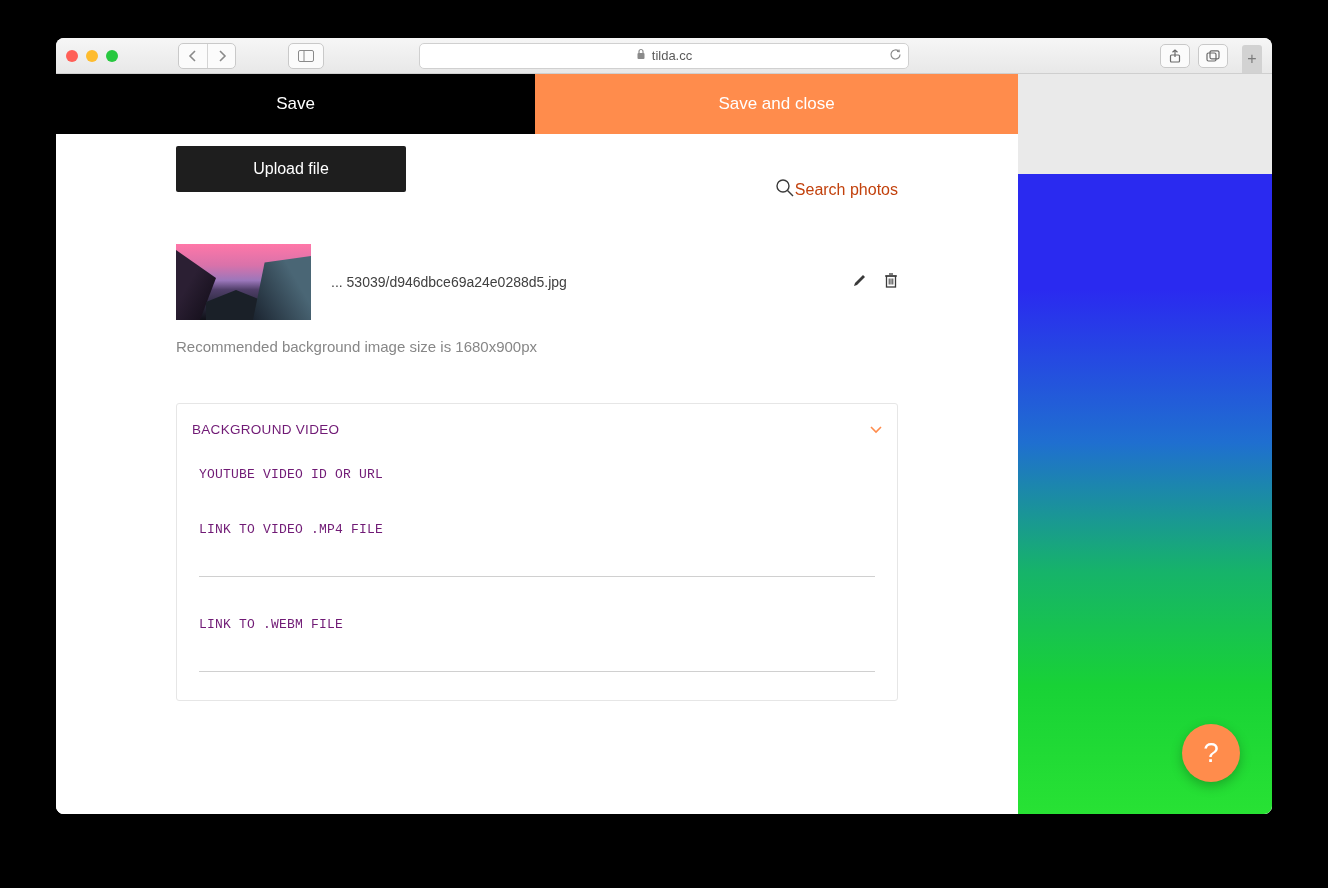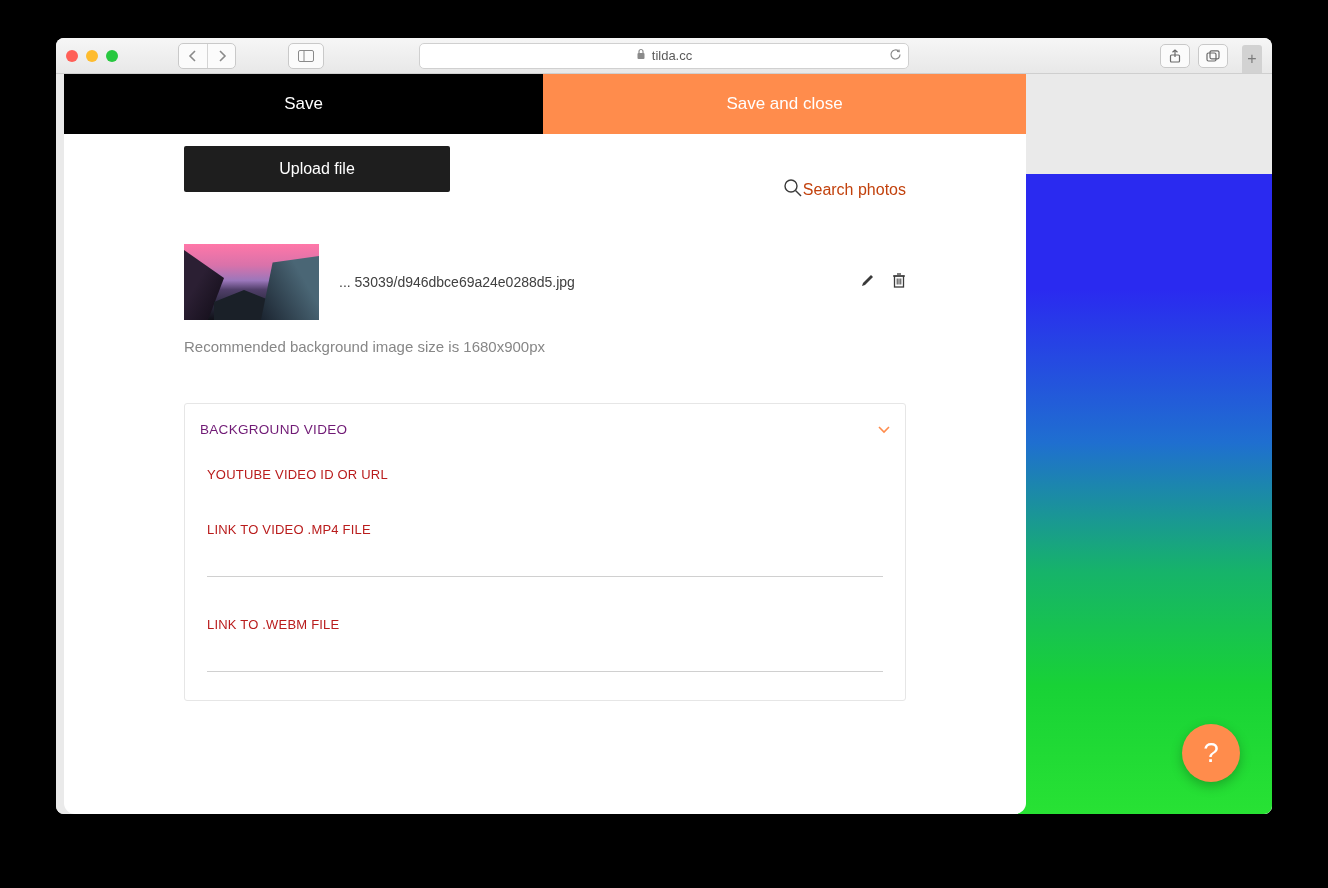--- a/index.html
+++ b/index.html
@@ -88,24 +88,23 @@
 
     .right-preview {
       position: absolute;
       right: 0; top: 100px;
       width: 254px; height: 640px;
       background: linear-gradient(180deg, #2a2af0 0%, #2a2af0 18%, #1f6fd0 42%, #16b36a 62%, #18d236 80%, #28e234 100%);
     }
 
     .panel {
       position: absolute;
-      left: 8px; top: 0;
+      left: 0; top: 0;
       width: 962px; height: 100%;
       background: #fff;
-      border-radius: 11px;
     }
 
     .action-row {
       display: flex; width: 100%; height: 60px;
     }
     .btn-save {
       flex: 0 0 479px; background: #000; color: #fff;
       display: flex; align-items: center; justify-content: center;
       font-size: 17px; font-weight: 300; cursor: pointer;
     }
@@ -118,21 +117,21 @@
     .inner {
       padding: 0 120px 30px 120px;
     }
 
     .file-row {
       display: flex; align-items: center; justify-content: space-between;
       padding-top: 2px;
     }
     .upload-btn {
       background: #1e1e1e; color: #fff;
-      width: 266px; height: 46px;
+      width: 230px; height: 46px;
       display: flex; align-items: center; justify-content: center;
       font-size: 16px; font-weight: 300;
       border-radius: 2px; cursor: pointer;
     }
     .search-photos {
       display: flex; align-items: center; gap: 0;
       color: #c2410c; font-size: 16px; font-weight: 300; cursor: pointer; margin-top: 42px;
     }
 
     .image-row {
@@ -186,22 +185,23 @@
       padding: 18px 15px 18px 15px;
       color: #701a75; font-size: 13.5px; letter-spacing: 0.3px;
       cursor: pointer;
     }
     .chev { color: #ff8c4c; font-size: 13px; }
 
     .field {
       padding: 12px 22px 0 22px;
     }
     .field-label {
-      color: #b91c1c; font-size: 13px; letter-spacing: 0.2px;
+      color: #701a75; font-size: 13px; letter-spacing: 0.2px;
       margin-bottom: 10px;
+      font-family: Liberation Mono, monospace;
     }
     .field-input {
       width: 100%;
       border: none;
       border-bottom: 1px solid #d0d0d0;
       height: 30px;
       font-size: 17px;
       color: #2a2a2a;
       outline: none;
       background: transparent;

